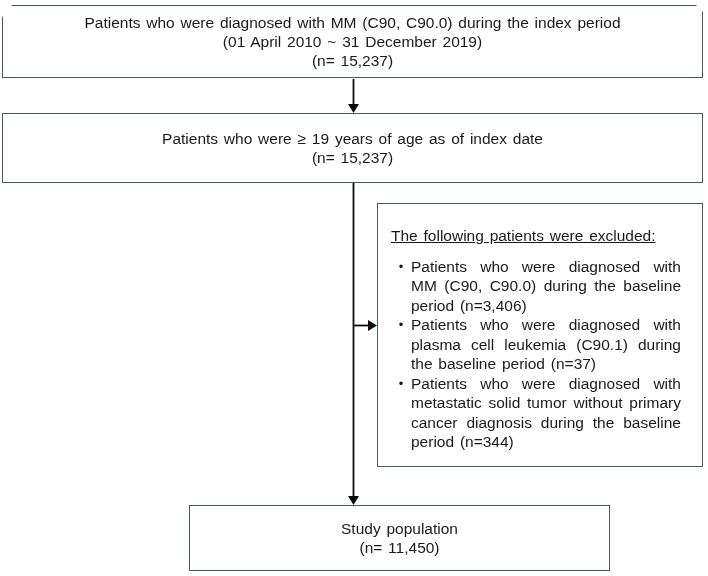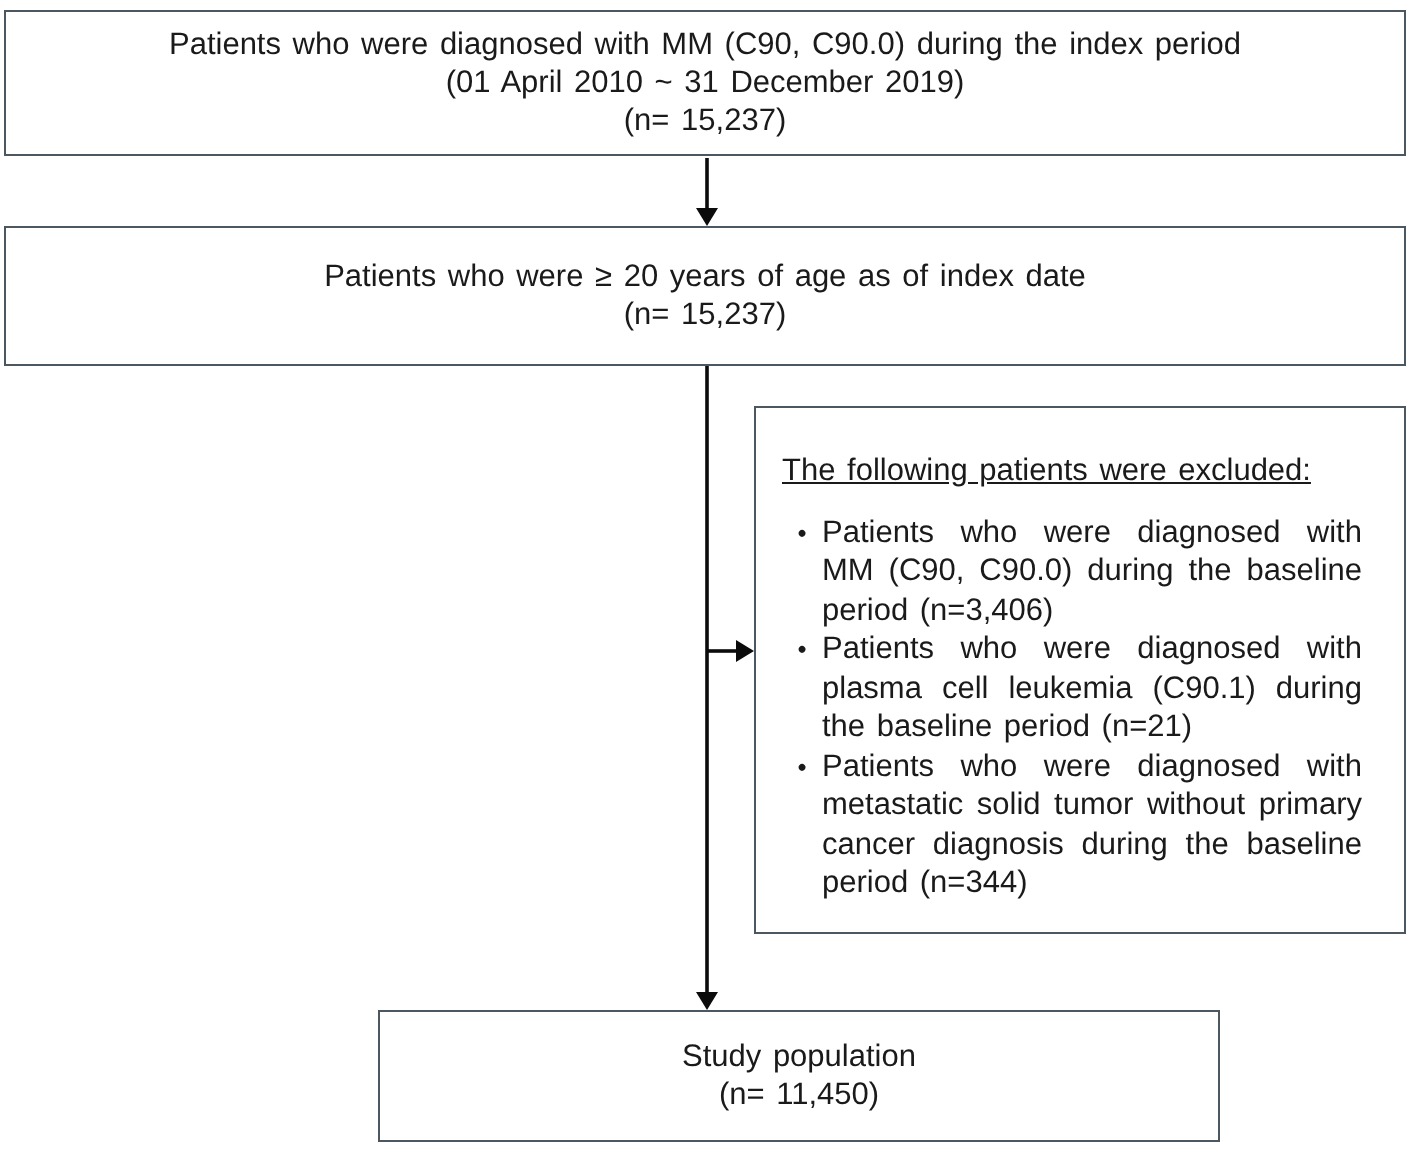--- a/index.html
+++ b/index.html
@@ -9,20 +9,21 @@
     --bg:#ffffff;
   }
   html,body{margin:0;padding:0;background:var(--bg);}
   .canvas{
     position:relative;
     width:708px;height:576px;
     background:var(--bg);
     font-family:"Liberation Sans", sans-serif;
     color:var(--text-color);
     overflow:hidden;
+    border-radius:28px;
   }
   .box{
     position:absolute;
     background:var(--bg);
     border:1.6px solid var(--border-color);
     box-sizing:border-box;
     display:flex;
     flex-direction:column;
     justify-content:center;
     align-items:center;
@@ -82,34 +83,34 @@
 
 <div class="canvas">
 
   <div class="box box-index">
     <div class="line">Patients who were diagnosed with MM (C90, C90.0) during the index period</div>
     <div class="line">(01 April 2010 ~ 31 December 2019)</div>
     <div class="line">(n= 15,237)</div>
   </div>
 
   <div class="box box-age">
-    <div class="line">Patients who were ≥ 20 years of age as of index date</div>
+    <div class="line">Patients who were ≥ 19 years of age as of index date</div>
     <div class="line">(n= 15,237)</div>
   </div>
 
   <div class="box-exclusion">
     <div class="excl-header">The following patients were excluded:</div>
     <ul class="excl-list">
       <li class="excl-item">
         <span class="bullet">•</span>
         <span class="excl-text">Patients who were diagnosed with MM (C90, C90.0) during the baseline period (n=3,406)</span>
       </li>
       <li class="excl-item">
         <span class="bullet">•</span>
-        <span class="excl-text">Patients who were diagnosed with plasma cell leukemia (C90.1) during the baseline period (n=21)</span>
+        <span class="excl-text">Patients who were diagnosed with plasma cell leukemia (C90.1) during the baseline period (n=37)</span>
       </li>
       <li class="excl-item">
         <span class="bullet">•</span>
         <span class="excl-text">Patients who were diagnosed with metastatic solid tumor without primary cancer diagnosis during the baseline period (n=344)</span>
       </li>
     </ul>
   </div>
 
   <div class="box box-study">
     <div class="line">Study population</div>

